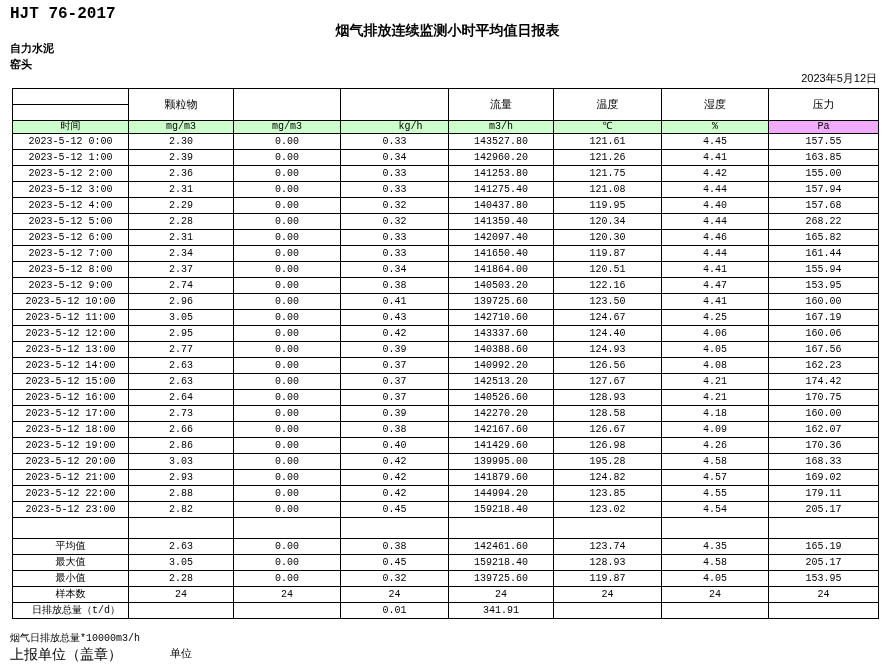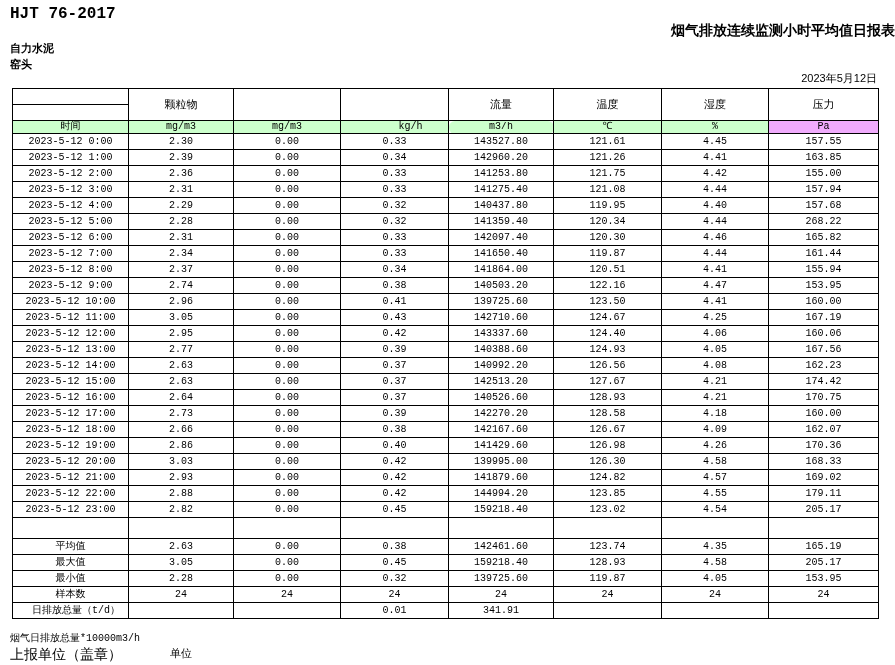--- a/index.html
+++ b/index.html
@@ -12,21 +12,21 @@
     color:#000;
     overflow:hidden;
   }
   .std-code {
     position:absolute; left:10px; top:5px;
     font-weight:bold; font-size:16px;
     font-family:"Liberation Mono","DejaVu Sans Mono",monospace;
   }
   .report-title {
     position:absolute; left:0; top:22px; width:100%;
-    text-align:right; font-weight:bold; font-size:14px;
+    text-align:center; font-weight:bold; font-size:14px;
   }
   .company-name { position:absolute; left:10px; top:41px; font-weight:bold; font-size:11px; }
   .location-name { position:absolute; left:10px; top:57px; font-weight:bold; font-size:11px; }
   .report-date { position:absolute; right:18px; top:71px; font-size:11px; }
 
   table.report {
     position:absolute; left:12px; top:88px;
     width:866px;
     border-collapse:collapse; table-layout:fixed;
     border:1.5px solid #000;
@@ -83,21 +83,21 @@
         <td rowspan="2" class="cjk">压力</td>
       </tr>
       <tr class="group-row">
         <td></td>
       </tr>
       <tr class="unit-row">
         <td class="cjk" style="background: rgb(204, 255, 204);">时间</td>
         <td style="background: rgb(204, 255, 204);">mg/m3</td>
         <td style="background: rgb(204, 255, 204);">mg/m3</td>
         <td style="background: rgb(204, 255, 204); padding-left: 32px;">kg/h</td>
-        <td style="background: rgb(204, 255, 204); border-radius: 6px;">m3/h</td>
+        <td style="background: rgb(204, 255, 204);">m3/h</td>
         <td style="background: rgb(204, 255, 204);">℃</td>
         <td style="background: rgb(204, 255, 204);">%</td>
         <td style="background: #f0abfc;">Pa</td>
       </tr>
     </thead>
     <tbody id="data-rows">
         <tr>
           <td>2023-5-12 0:00</td>
           <td>2.30</td>
           <td>0.00</td>
@@ -296,21 +296,21 @@
           <td>126.98</td>
           <td>4.26</td>
           <td>170.36</td>
         </tr>
         <tr>
           <td>2023-5-12 20:00</td>
           <td>3.03</td>
           <td>0.00</td>
           <td>0.42</td>
           <td>139995.00</td>
-          <td>126.30</td>
+          <td>195.28</td>
           <td>4.58</td>
           <td>168.33</td>
         </tr>
         <tr>
           <td>2023-5-12 21:00</td>
           <td>2.93</td>
           <td>0.00</td>
           <td>0.42</td>
           <td>141879.60</td>
           <td>124.82</td>

